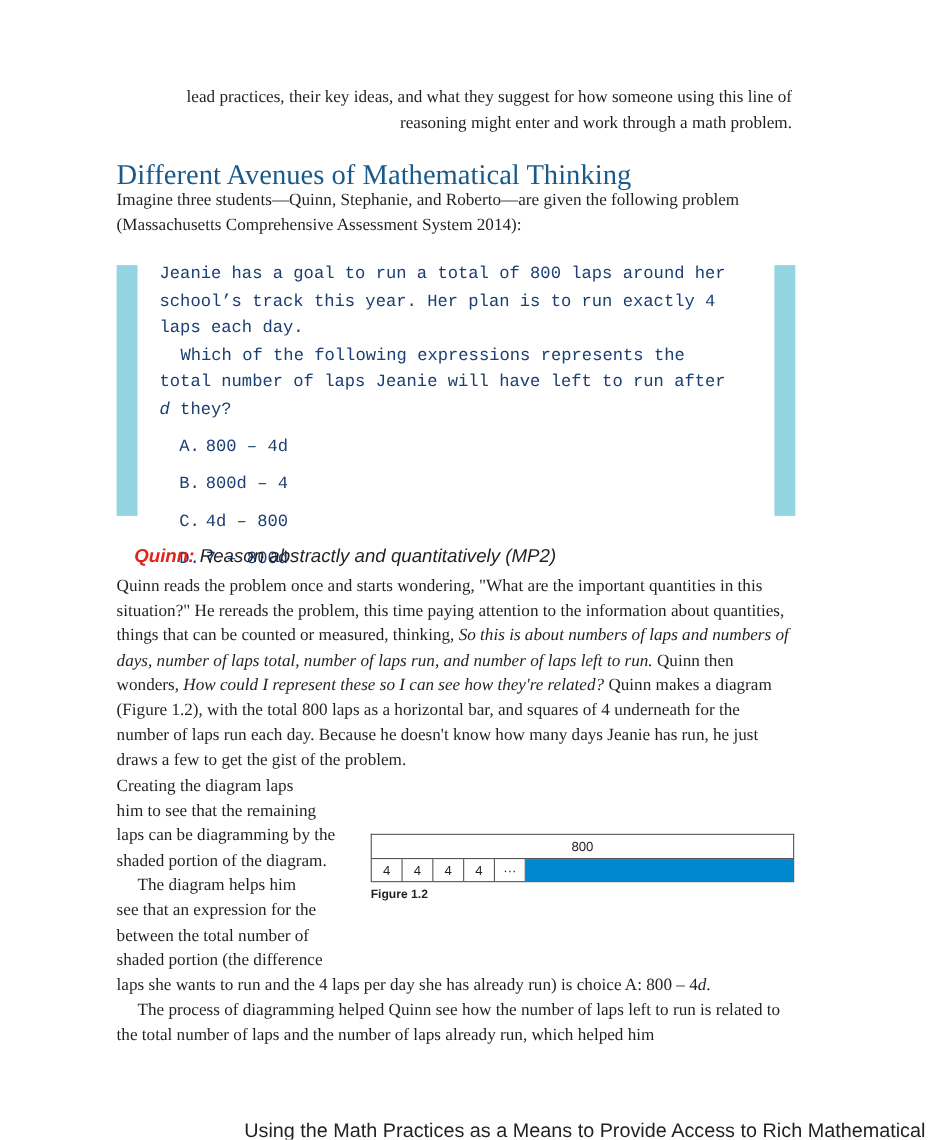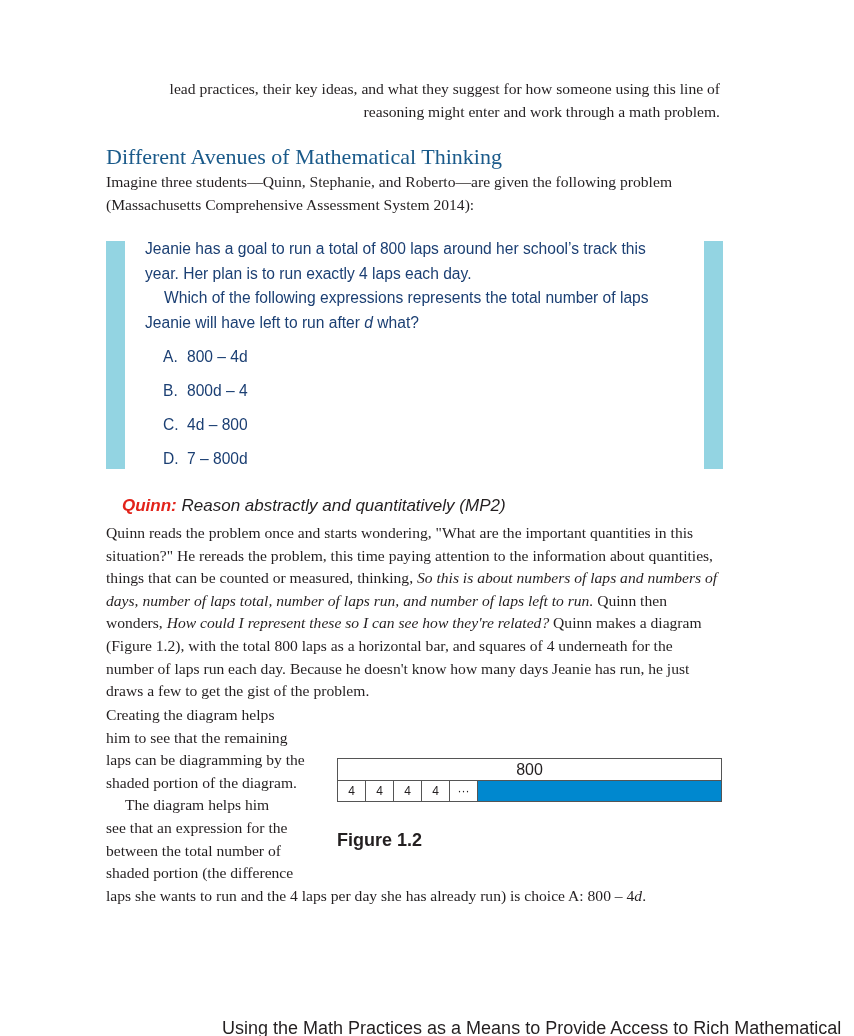--- a/index.html
+++ b/index.html
@@ -4,34 +4,34 @@
 <style>
   html, body { margin: 0; padding: 0; background: #ffffff; }
   body { width: 854px; height: 1036px; position: relative; overflow: hidden; }
   .body-text {
     position: absolute; left: 106px; width: 614px;
     font-family: "Liberation Serif", "DejaVu Serif", serif;
     font-size: 15.6px; line-height: 22.6px; color: #231f20;
   }
   .heading {
     position: absolute; left: 106px; top: 144px;
-    font-family: "Liberation Serif", serif; font-size: 22px; color: #1a5a8a;
+    font-family: "Liberation Serif", serif; font-size: 26px; color: #1a5a8a;
     margin: 0; font-weight: normal;
   }
   .problem-box {
     position: absolute; left: 106px; top: 241px; width: 617px; height: 228px;
   }
   .bar-left, .bar-right {
     position: absolute; top: 0; width: 19px; height: 228px; background: #93d4e2;
   }
   .bar-left { left: 0; }
   .bar-right { right: 0; }
   .problem-text {
     position: absolute; left: 39px; top: -4px; width: 520px;
-    font-family: Liberation Sans, sans-serif; font-size: 15.6px; line-height: 24.5px;
+    font-family: Liberation Mono, monospace; font-size: 15.6px; line-height: 24.5px;
     color: #1b3f73;
   }
   .problem-text p { margin: 0; }
   .indent { text-indent: 19px; }
   .choices { margin-top: 10px; }
   .choice { padding-left: 18px; height: 34px; line-height: 24px; }
   .choice .lbl { display: inline-block; width: 24px; }
   .section-title {
     position: absolute; left: 106px; top: 496px;
     font-family: "Liberation Sans", sans-serif; font-size: 17px; color: #231f20;
@@ -39,33 +39,33 @@
   .section-title .who { color: #e2231a; font-weight: bold; font-style: italic; margin-left: 16px; }
   .section-title .what { font-style: italic; }
   .narrow { width: 220px; }
   p { margin: 0; }
   .ind { text-indent: 19px; }
   .figure {
     position: absolute; left: 337px; top: 758px; width: 385px;
   }
   .fig-top {
     height: 22px; border: 1px solid #555; border-bottom: none;
-    font-family: "Liberation Sans", sans-serif; font-size: 16px; color: #231f20;
+    font-family: "Liberation Sans", sans-serif; font-size: 12px; color: #231f20;
     text-align: center; line-height: 22px; box-sizing: border-box;
   }
   .fig-bottom {
     display: flex; height: 22px; border: 1px solid #555; box-sizing: border-box;
   }
   .cell {
     width: 27px; border-right: 1px solid #555; text-align: center;
     font-family: "Liberation Sans", sans-serif; font-size: 12px; line-height: 20px; color: #231f20;
   }
   .shaded { flex: 1; background: #0088cf; }
   .fig-caption {
-    margin-top: 28px; font-family: "Liberation Sans", sans-serif; font-size: 18px;
+    margin-top: 5px; font-family: "Liberation Sans", sans-serif; font-size: 11px;
     font-weight: bold; color: #231f20;
   }
   .footer {
     position: absolute; left: 222px; top: 1018px;
     font-family: Liberation Sans, sans-serif; font-size: 18px; color: #231f20;
   }
   .footer .bracket { color: #5aa9d6; margin-left: 14px; }
   .footer .pnum { font-weight: bold; margin: 0 6px; }
 </style>
 </head>
@@ -75,52 +75,53 @@
 
 <h2 class="heading">Different Avenues of Mathematical Thinking</h2>
 
 <div class="body-text" style="top:171px;">Imagine three students—Quinn, Stephanie, and Roberto—are given the following problem (Massachusetts Comprehensive Assessment System 2014):</div>
 
 <div class="problem-box">
   <div class="bar-left"></div>
   <div class="bar-right"></div>
   <div class="problem-text">
     <p>Jeanie has a goal to run a total of 800 laps around her school’s track this year. Her plan is to run exactly 4 laps each day.</p>
-    <p class="indent"><span>Which of the following expressions represents the total number of laps Jeanie will have left to run after </span><i>d</i><span> what?</span></p>
+    <p class="indent"><span>Which of the following expressions represents the total number of laps Jeanie will have left to run after </span><i>d</i><span> they?</span></p>
     <div class="choices">
       <div class="choice"><span class="lbl">A.</span><span>800 – 4d</span></div>
       <div class="choice"><span class="lbl">B.</span><span>800d – 4</span></div>
       <div class="choice"><span class="lbl">C.</span><span>4d – 800</span></div>
       <div class="choice"><span class="lbl">D.</span><span>7 – 800d</span></div>
     </div>
   </div>
 </div>
 
 <div class="section-title">
   <span class="who">Quinn:</span>
   <span class="what">Reason abstractly and quantitatively (MP2)</span>
 </div>
 
 <div class="body-text" style="top:522px;">
   <span>Quinn reads the problem once and starts wondering, "What are the important quantities in this situation?" He rereads the problem, this time paying attention to the information about quantities, things that can be counted or measured, thinking, </span><i>So this is about numbers of laps and numbers of days, number of laps total, number of laps run, and number of laps left to run.</i><span> Quinn then wonders, </span><i>How could I represent these so I can see how they're related?</i><span> Quinn makes a diagram (Figure 1.2), with the total 800 laps as a horizontal bar, and squares of 4 underneath for the number of laps run each day. Because he doesn't know how many days Jeanie has run, he just draws a few to get the gist of the problem.</span>
 </div>
 
 <div class="body-text narrow" style="top:704px;">
-  <p>Creating the diagram helps</p>
+  <p>Creating the diagram laps</p>
   <p>him to see that the remaining</p>
   <p>laps can be diagramming by the</p>
   <p>shaded portion of the diagram.</p>
   <p class="ind">The diagram helps him</p>
   <p>see that an expression for the</p>
   <p>between the total number of</p>
   <p>shaded portion (the difference</p>
 </div>
 
 <div class="body-text" style="top:885px;">
   <p><span>laps she wants to run and the 4 laps per day she has already run) is choice A: 800 – 4</span><i>d</i><span>.</span></p>
+  <p class="ind">The process of diagramming helped Quinn see how the number of laps left to run is related to the total number of laps and the number of laps already run, which helped him</p>
 </div>
 
 <div class="figure">
   <div class="fig-top">800</div>
   <div class="fig-bottom">
     <div class="cell">4</div>
     <div class="cell">4</div>
     <div class="cell">4</div>
     <div class="cell">4</div>
     <div class="cell">···</div>

